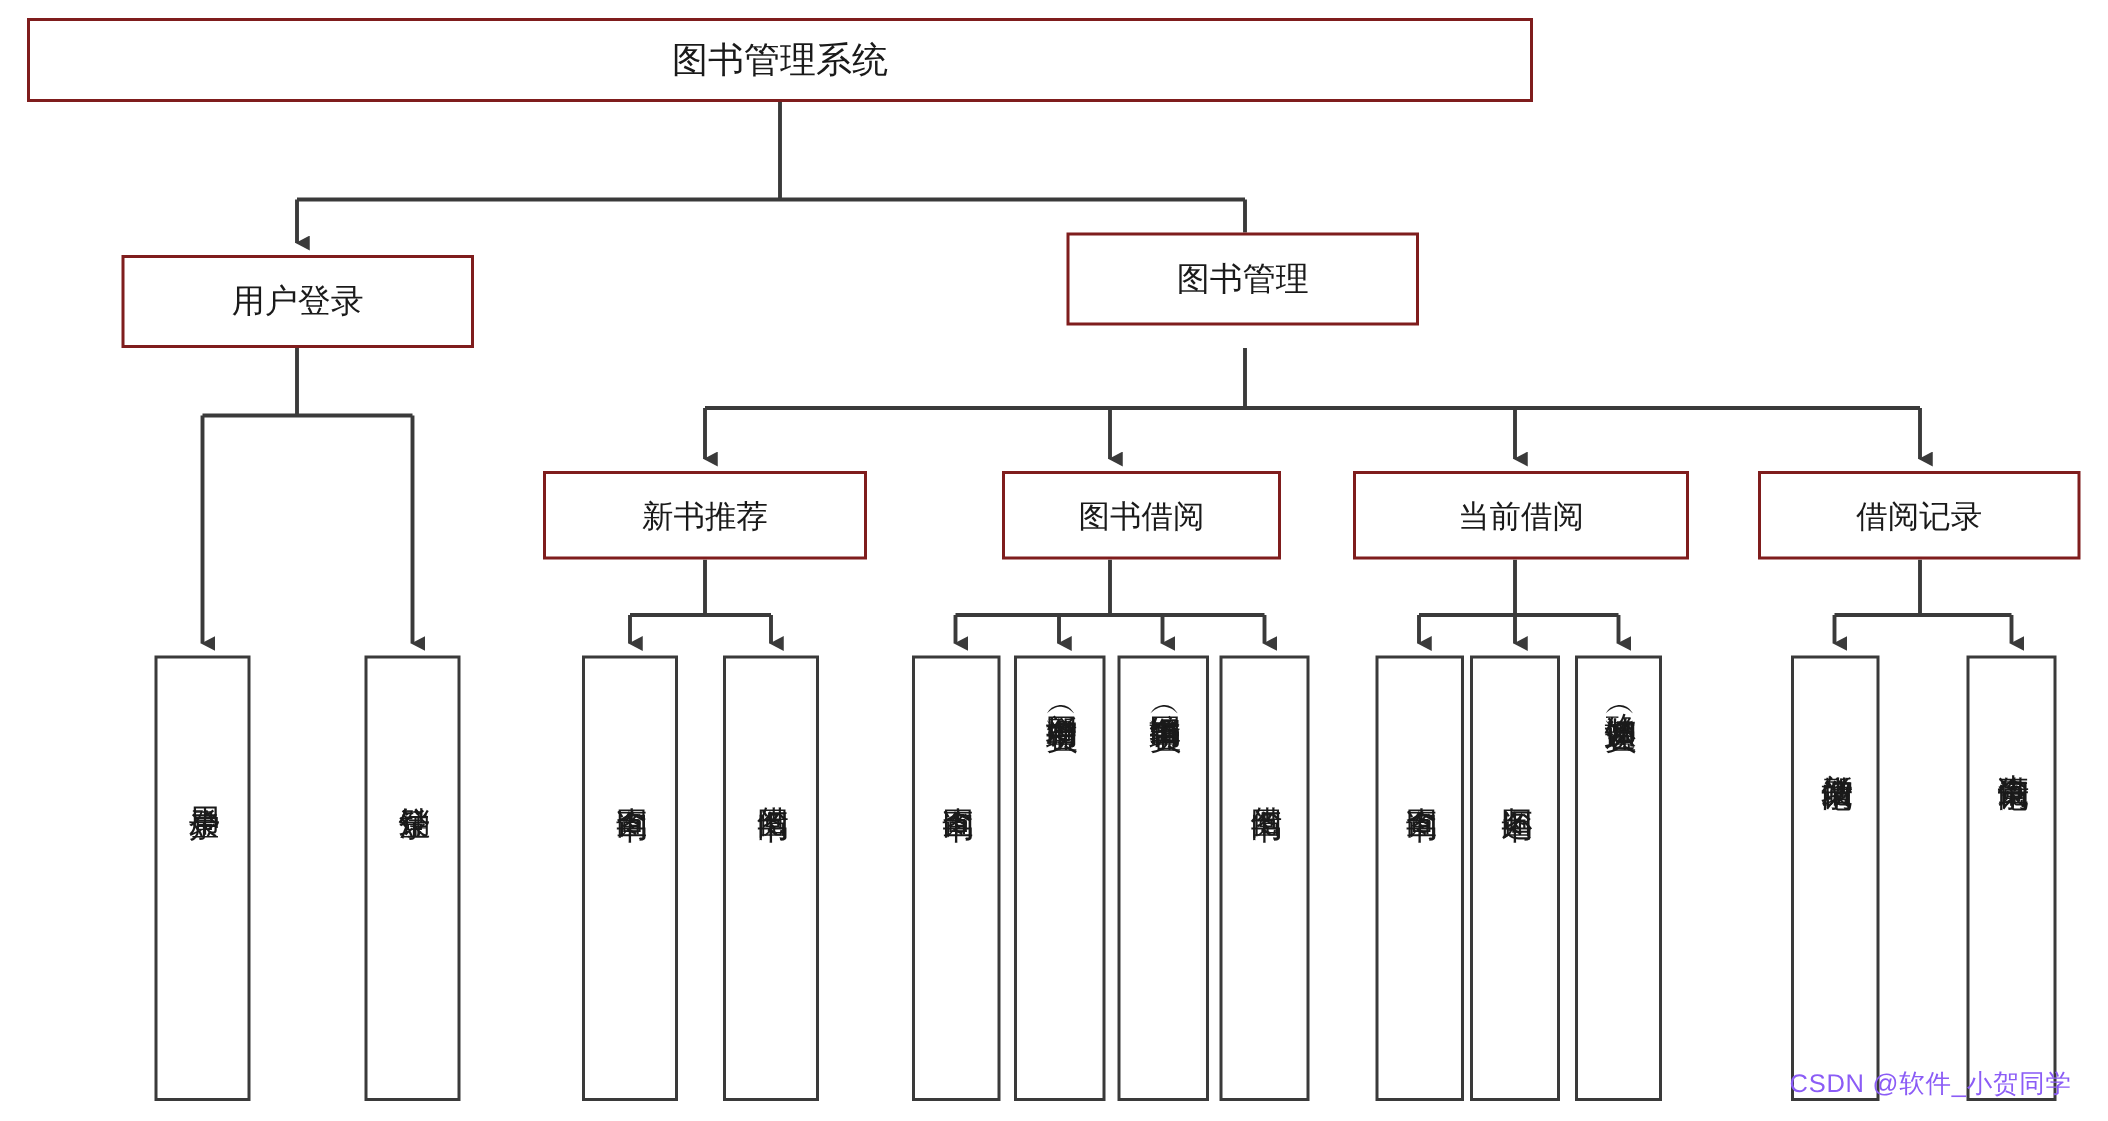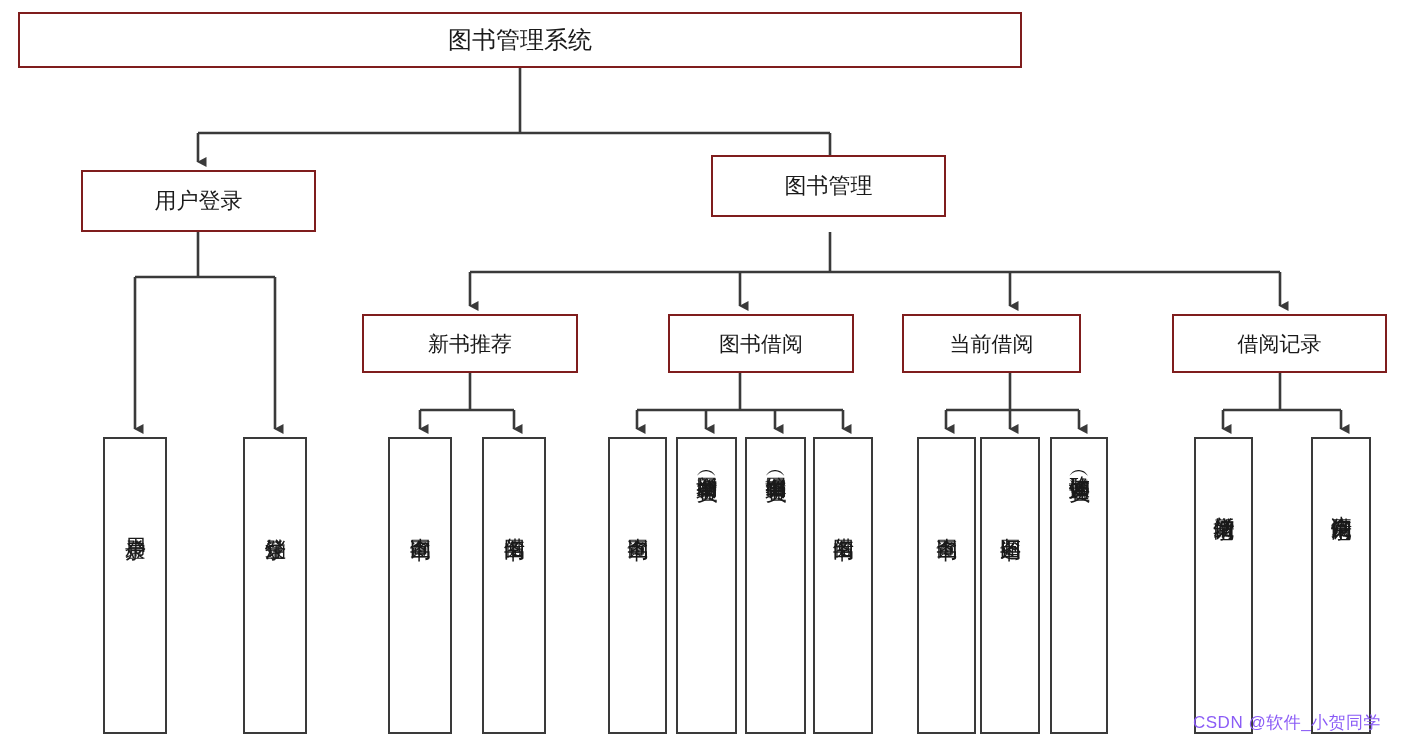--- a/index.html
+++ b/index.html
@@ -85,21 +85,21 @@
   <div class="node lvl1" style="left:711px;top:155px;width:235px;height:62px;">
     <span>图书管理</span>
   </div>
 
   <div class="node lvl2" style="left:362px;top:314px;width:216px;height:59px;">
     <span>新书推荐</span>
   </div>
   <div class="node lvl2" style="left:632px;top:314px;width:186px;height:59px;margin-left:36px;">
     <span>图书借阅</span>
   </div>
-  <div class="node lvl2" style="left:902px;top:314px;width:179px;height:59px;">
+  <div class="node lvl2" style="left:902px;top:314px;width:224px;height:59px;">
     <span>当前借阅</span>
   </div>
   <div class="node lvl2" style="left:1172px;top:314px;width:215px;height:59px;">
     <span>借阅记录</span>
   </div>
 
   <div class="leaf mid" style="left:103px;top:437px;width:64px;height:297px;">
     <span class="vtext">用户登录</span>
   </div>
   <div class="leaf mid" style="left:243px;top:437px;width:64px;height:297px;">

